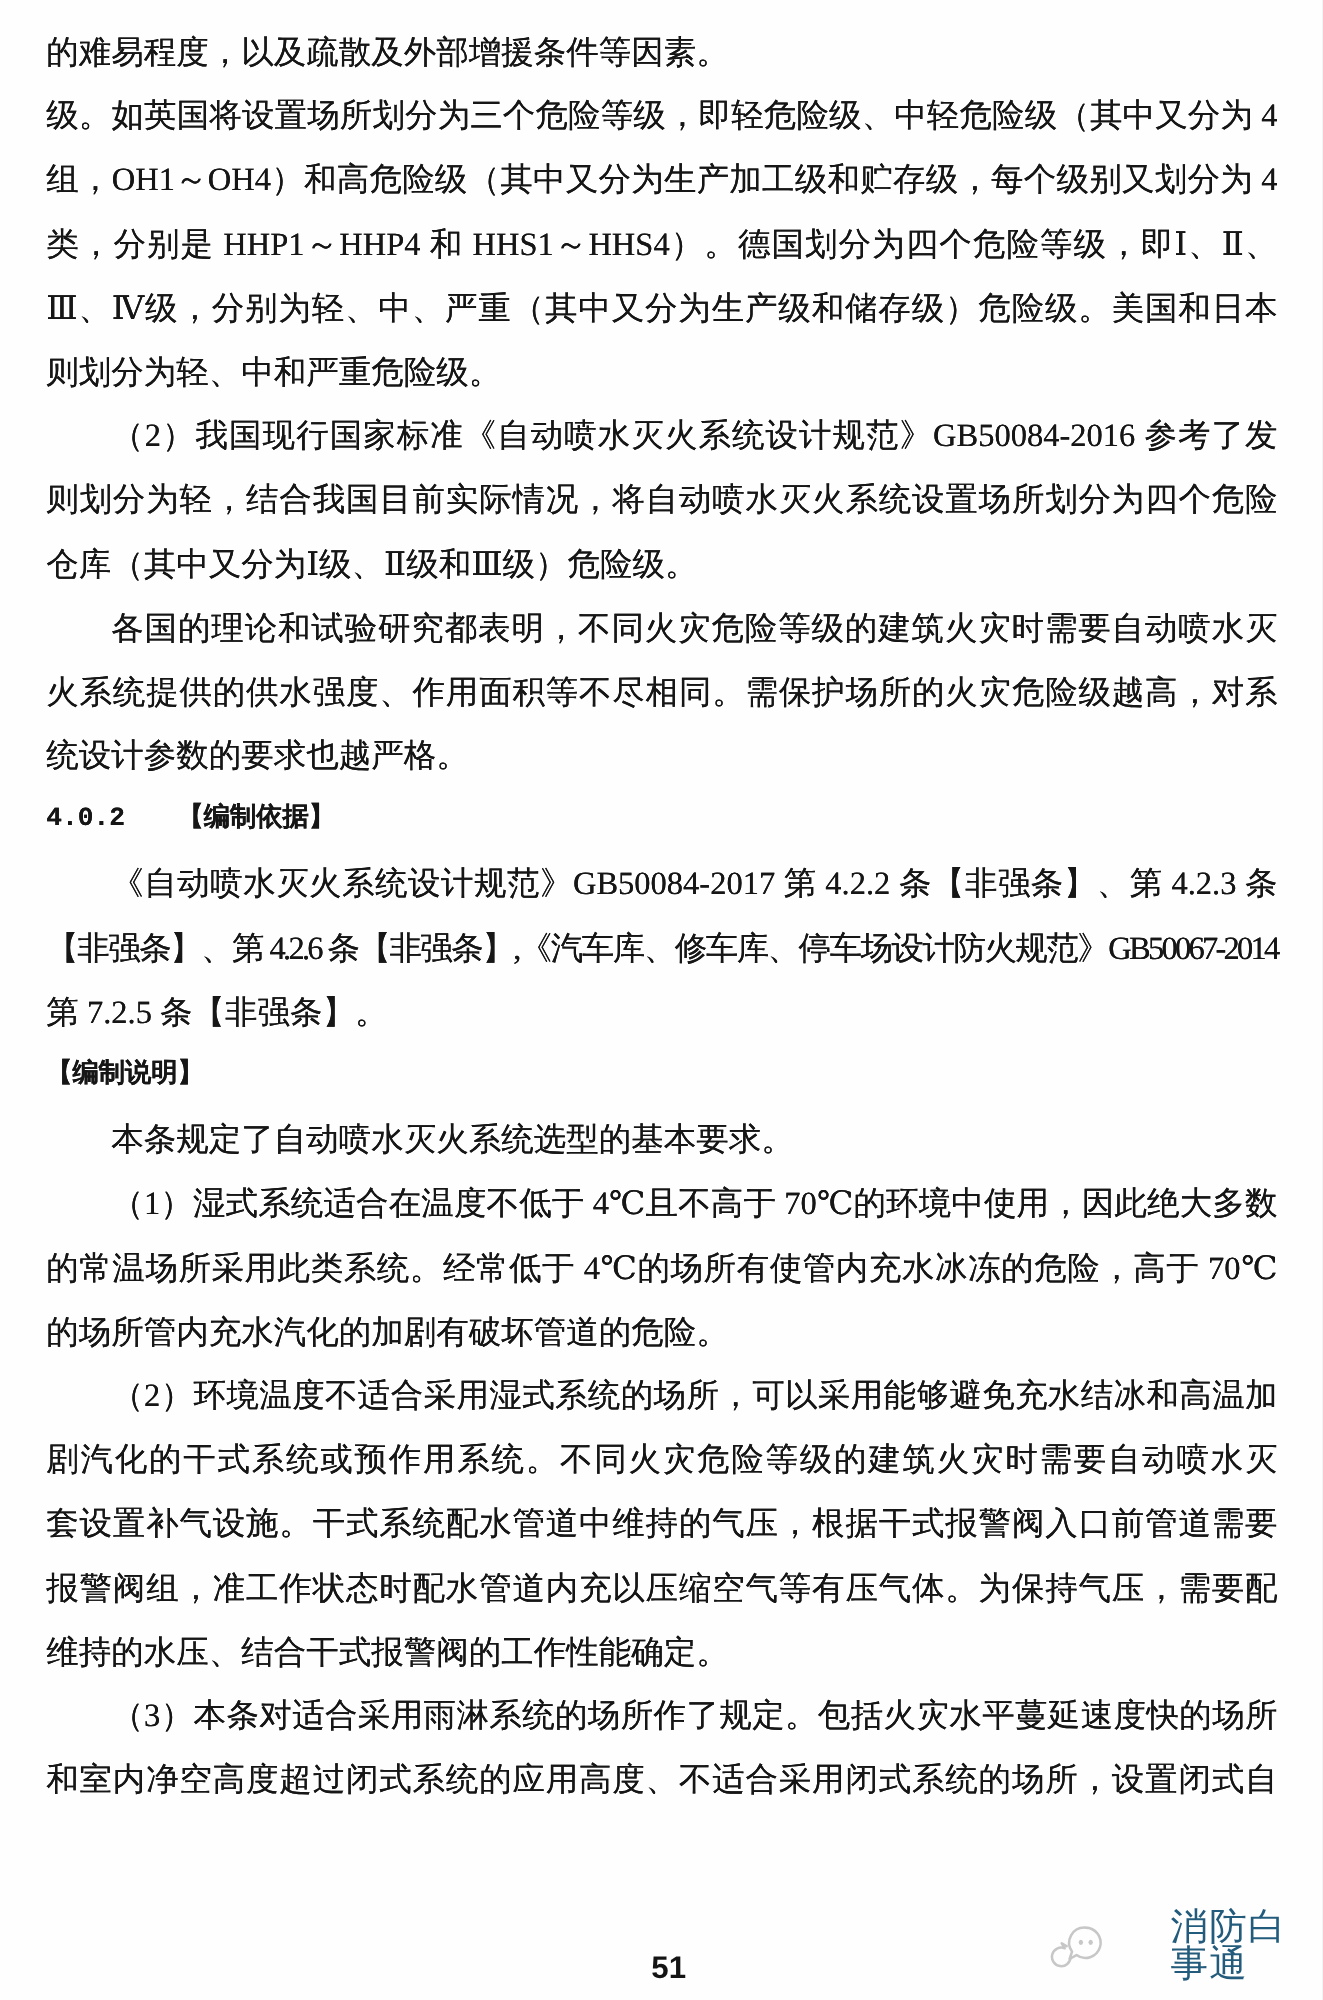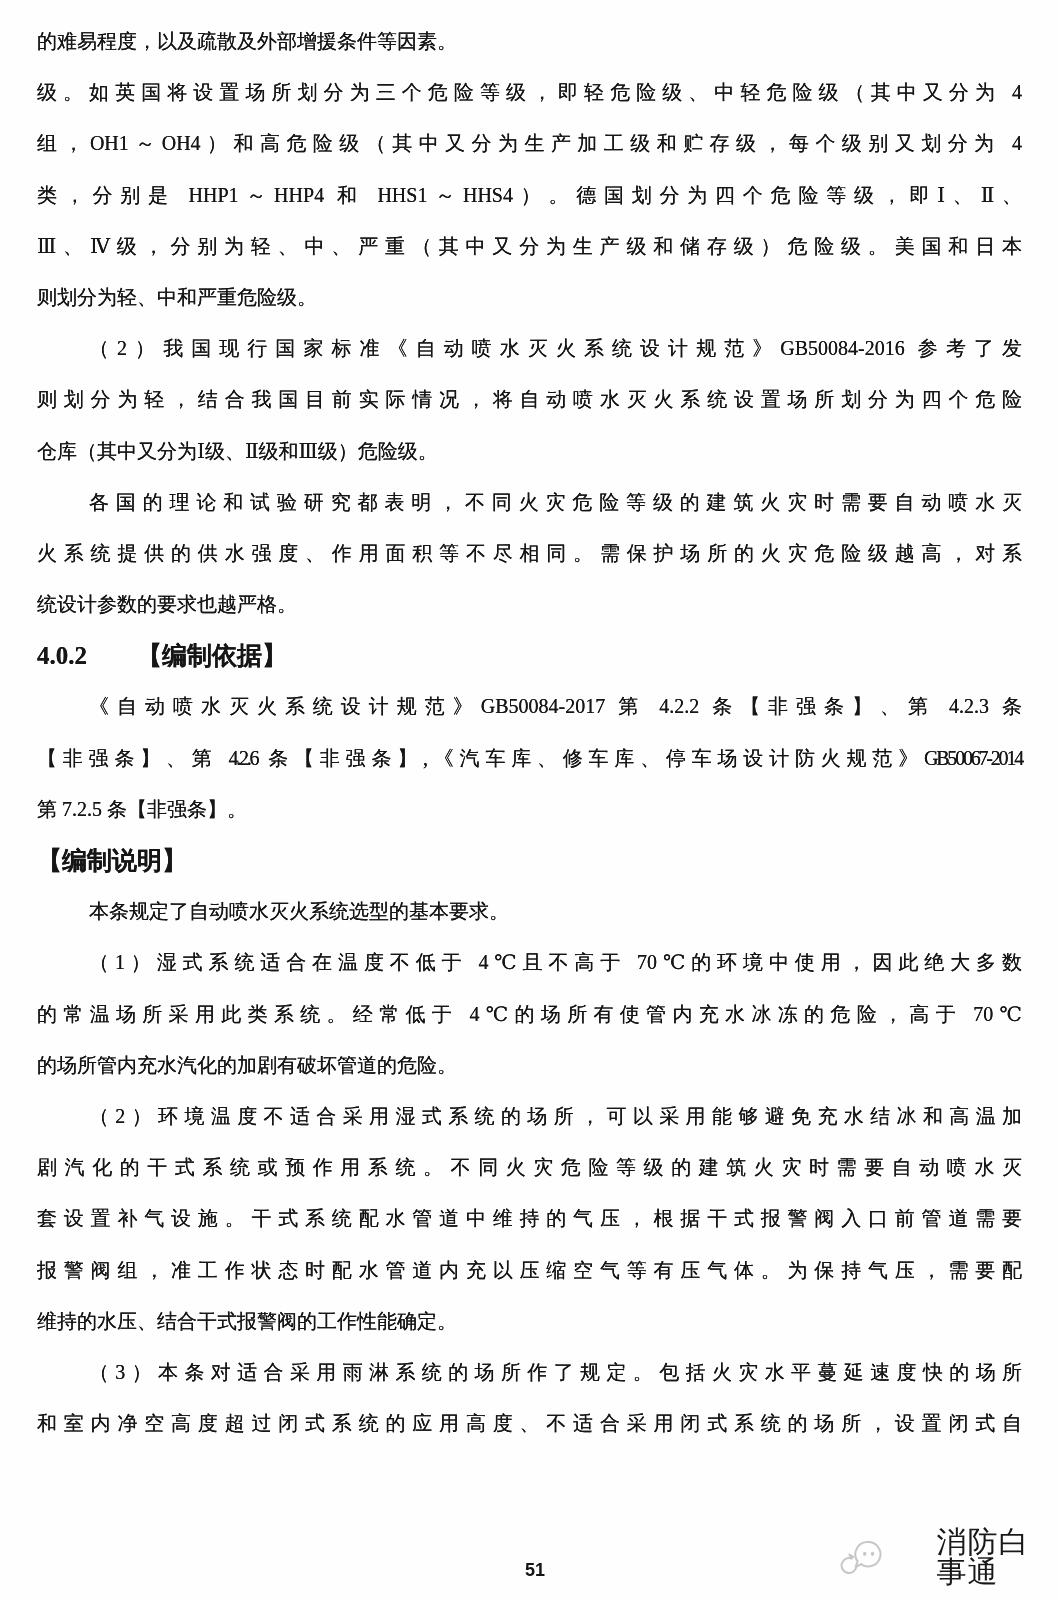--- a/index.html
+++ b/index.html
@@ -15,60 +15,61 @@
   }
   .textblock {
     position: absolute;
     left: 37px;
     right: 36px;
     top: 16px;
   }
   .line {
     height: 51.2px;
     line-height: 51.2px;
-    font-size: 20px;
+    font-size: 26px;
     text-align: justify;
     text-align-last: justify;
     white-space: normal;
     text-shadow: 0 0 0.5px currentColor; 
   }
   .line.end { text-align-last: left; }
   .line.indent { text-indent: 52px; }
   .line.heading {
     text-align-last: left;
     font-weight: bold;
-    font-size: 25px;
+    font-size: 21px;
+    font-family: Liberation Mono, monospace;
   }
   .line.tight { letter-spacing: -2.2px; font-family: Liberation Serif, serif; }
   .page-number {
     position: absolute;
     left: 0; right: 0;
     top: 1560px;
     text-align: center;
     font-family: "Liberation Sans", sans-serif;
     font-weight: bold;
-    font-size: 18px;
+    font-size: 25px;
     color: #141414;
     padding-left: 12px;
   }
   .watermark {
     position: absolute;
     left: 840px;
     top: 1527px;
     display: flex;
     align-items: center;
     gap: 3px;
     opacity: 0.9;
     pointer-events: none;
   }
   .watermark .wm-text {
     font-family: "Liberation Sans", "DejaVu Sans", sans-serif;
     font-size: 30px;
     letter-spacing: 1px;
-    color: #000000;
+    color: #0c4a6e;
     line-height: 1;
     margin-left: 48px;
   }
   .wm-icon { display: block; }
 </style>
 </head>
 <body>
 
 <div class="page">
   <div class="textblock">

